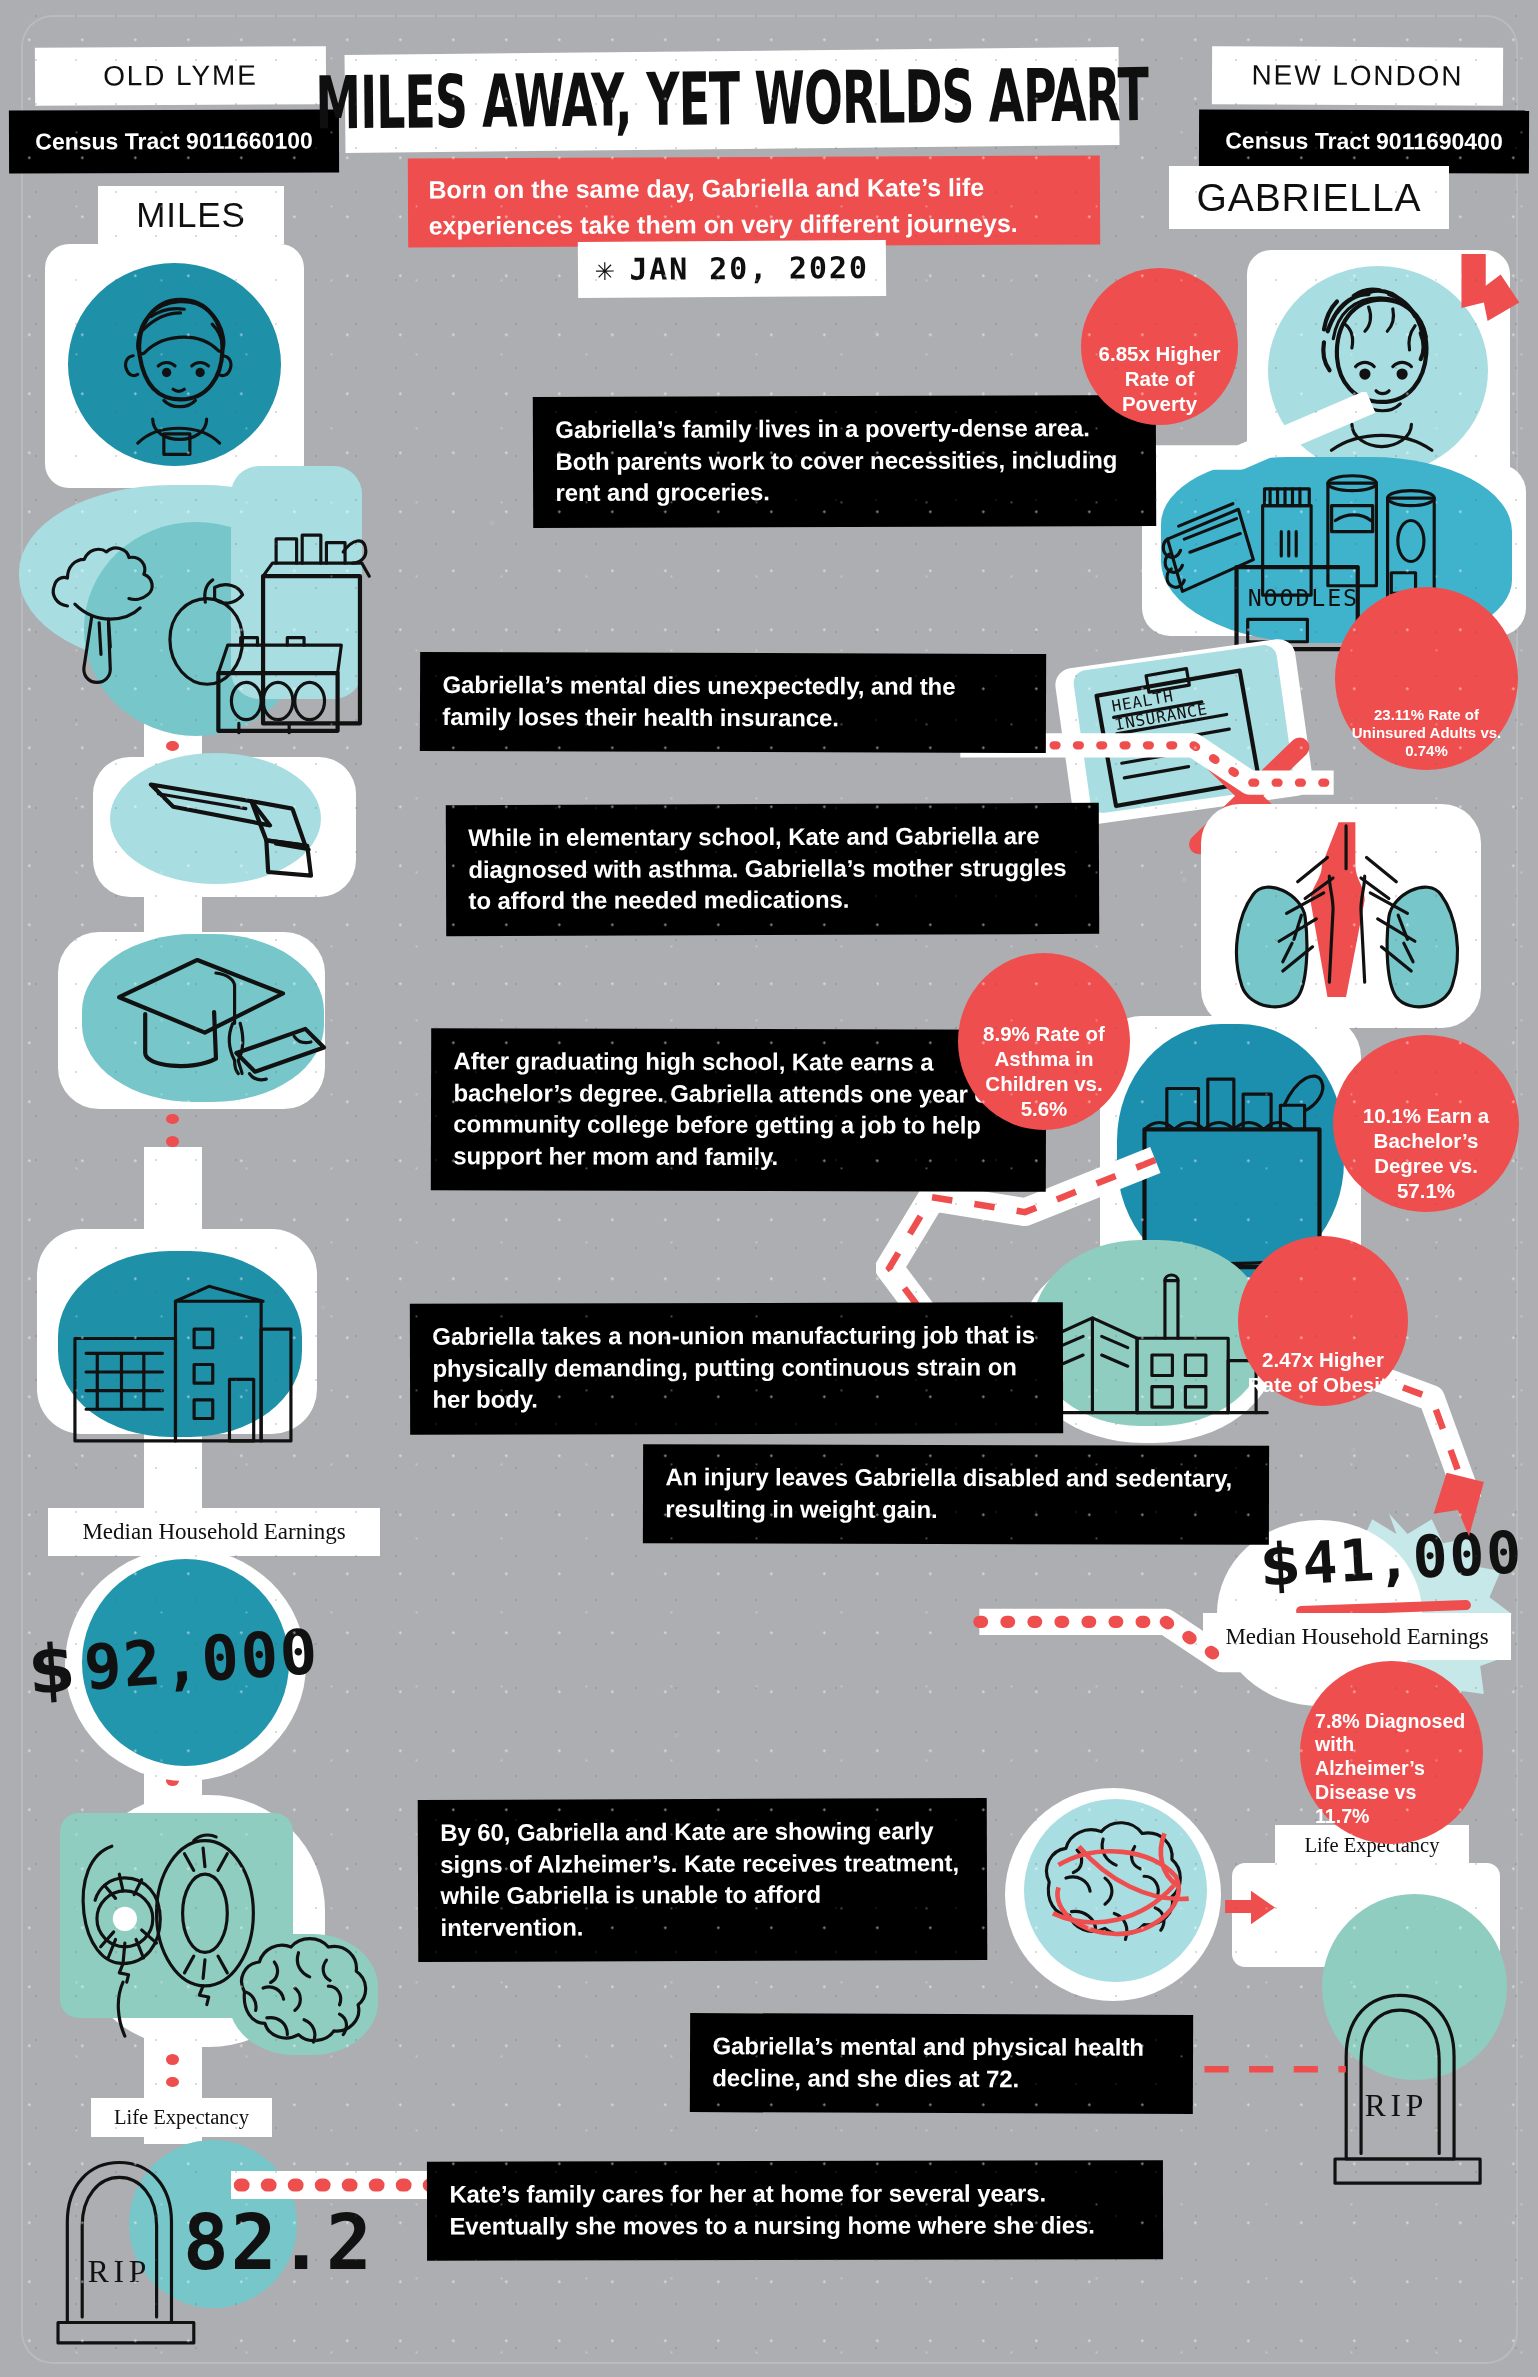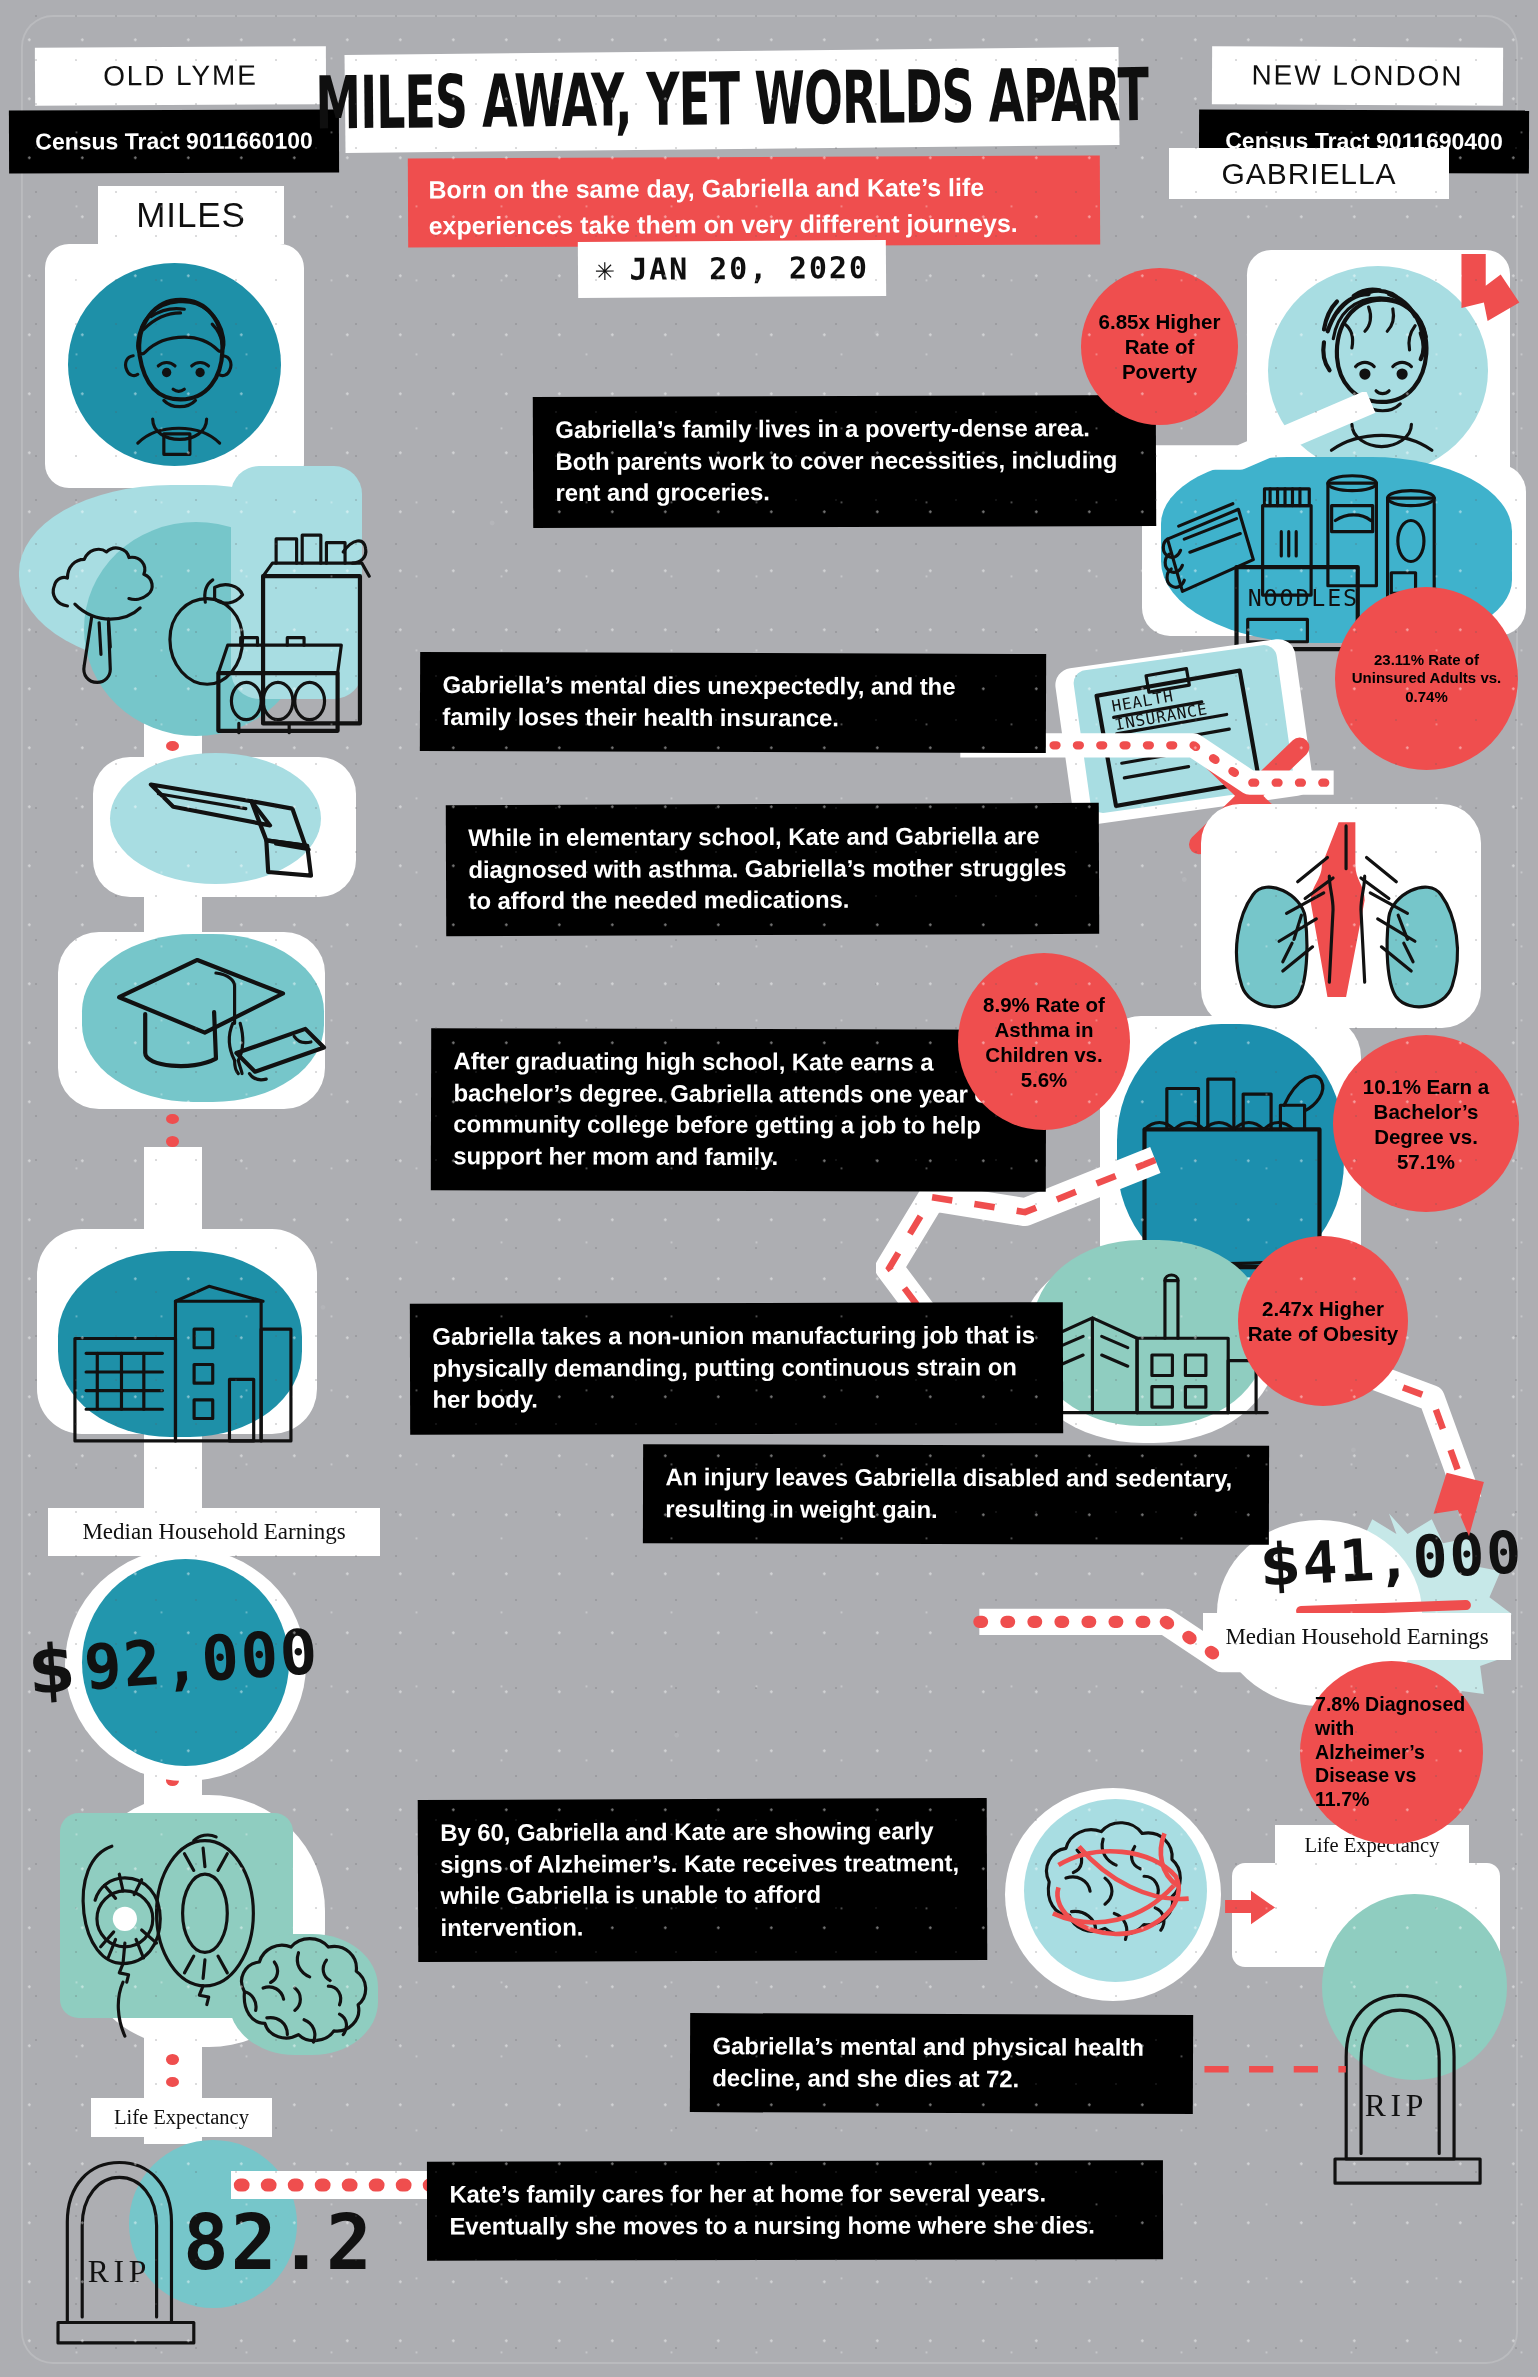--- a/index.html
+++ b/index.html
@@ -52,22 +52,22 @@
     font-weight:700; line-height:1.32; letter-spacing:-0.1px;
     padding:17px 22.4px 18.6px 22.4px;
   }
   .blackbar {
     position:absolute; background:#000; color:#fff;
     display:flex; align-items:center; justify-content:center;
     font-weight:700; text-align:center;
   }
   .bubble {
     position:absolute; background:#ef4e4e; border-radius:50%;
-    display:flex; align-items:center; justify-content:center;
-    color:#000000; font-weight:700; text-align:center; line-height:1.22;
+    display:flex; align-items:flex-end; justify-content:center;
+    color:#ffffff; font-weight:700; text-align:center; line-height:1.22;
     padding:9.3px;
   }
   .hand {
     font-family:"DejaVu Sans Mono", monospace;
     font-weight:700; letter-spacing:1.9px;
   }
   .caplabel { font-weight:400;font-family:Liberation Serif, serif; }
 
   
   #titlebox {
@@ -162,21 +162,21 @@
   <div class="whitebox" style="left:98px;top:186px;width:186px;height:58px;font-size:35px;letter-spacing:0.9px;">
     <span>MILES</span>
   </div>
 
   <div class="whitebox" style="left:1212px;top:47px;width:291px;height:58px;font-size:28px;letter-spacing:1.9px;transform:rotate(.3deg);">
     <span>NEW LONDON</span>
   </div>
   <div class="blackbar" style="left:1199px;top:110px;width:330px;height:63px;font-size:23px;transform:rotate(.2deg);">
     <span>Census Tract 9011690400</span>
   </div>
-  <div class="whitebox" style="left:1169px;top:148px;width:280px;height:51px;font-size:30px;letter-spacing:0.9px;">
+  <div class="whitebox" style="left:1169px;top:166px;width:280px;height:63px;font-size:39px;letter-spacing:0.9px;">
     <span>GABRIELLA</span>
   </div>
 
   <div class="whitebox" id="titlebox">
     <span id="titletext">MILES AWAY, YET WORLDS APART</span>
   </div>
 
   <div style="position:absolute;left:408px;top:157px;width:692px;height:89px;background:#ef4e4e;color:#fff;
               font-size:25px;font-weight:700;line-height:1.45;padding:13px 20.5px;transform:rotate(-.25deg);">
     <span>Born on the same day, Gabriella and Kate’s life experiences take them on very different journeys.</span>

